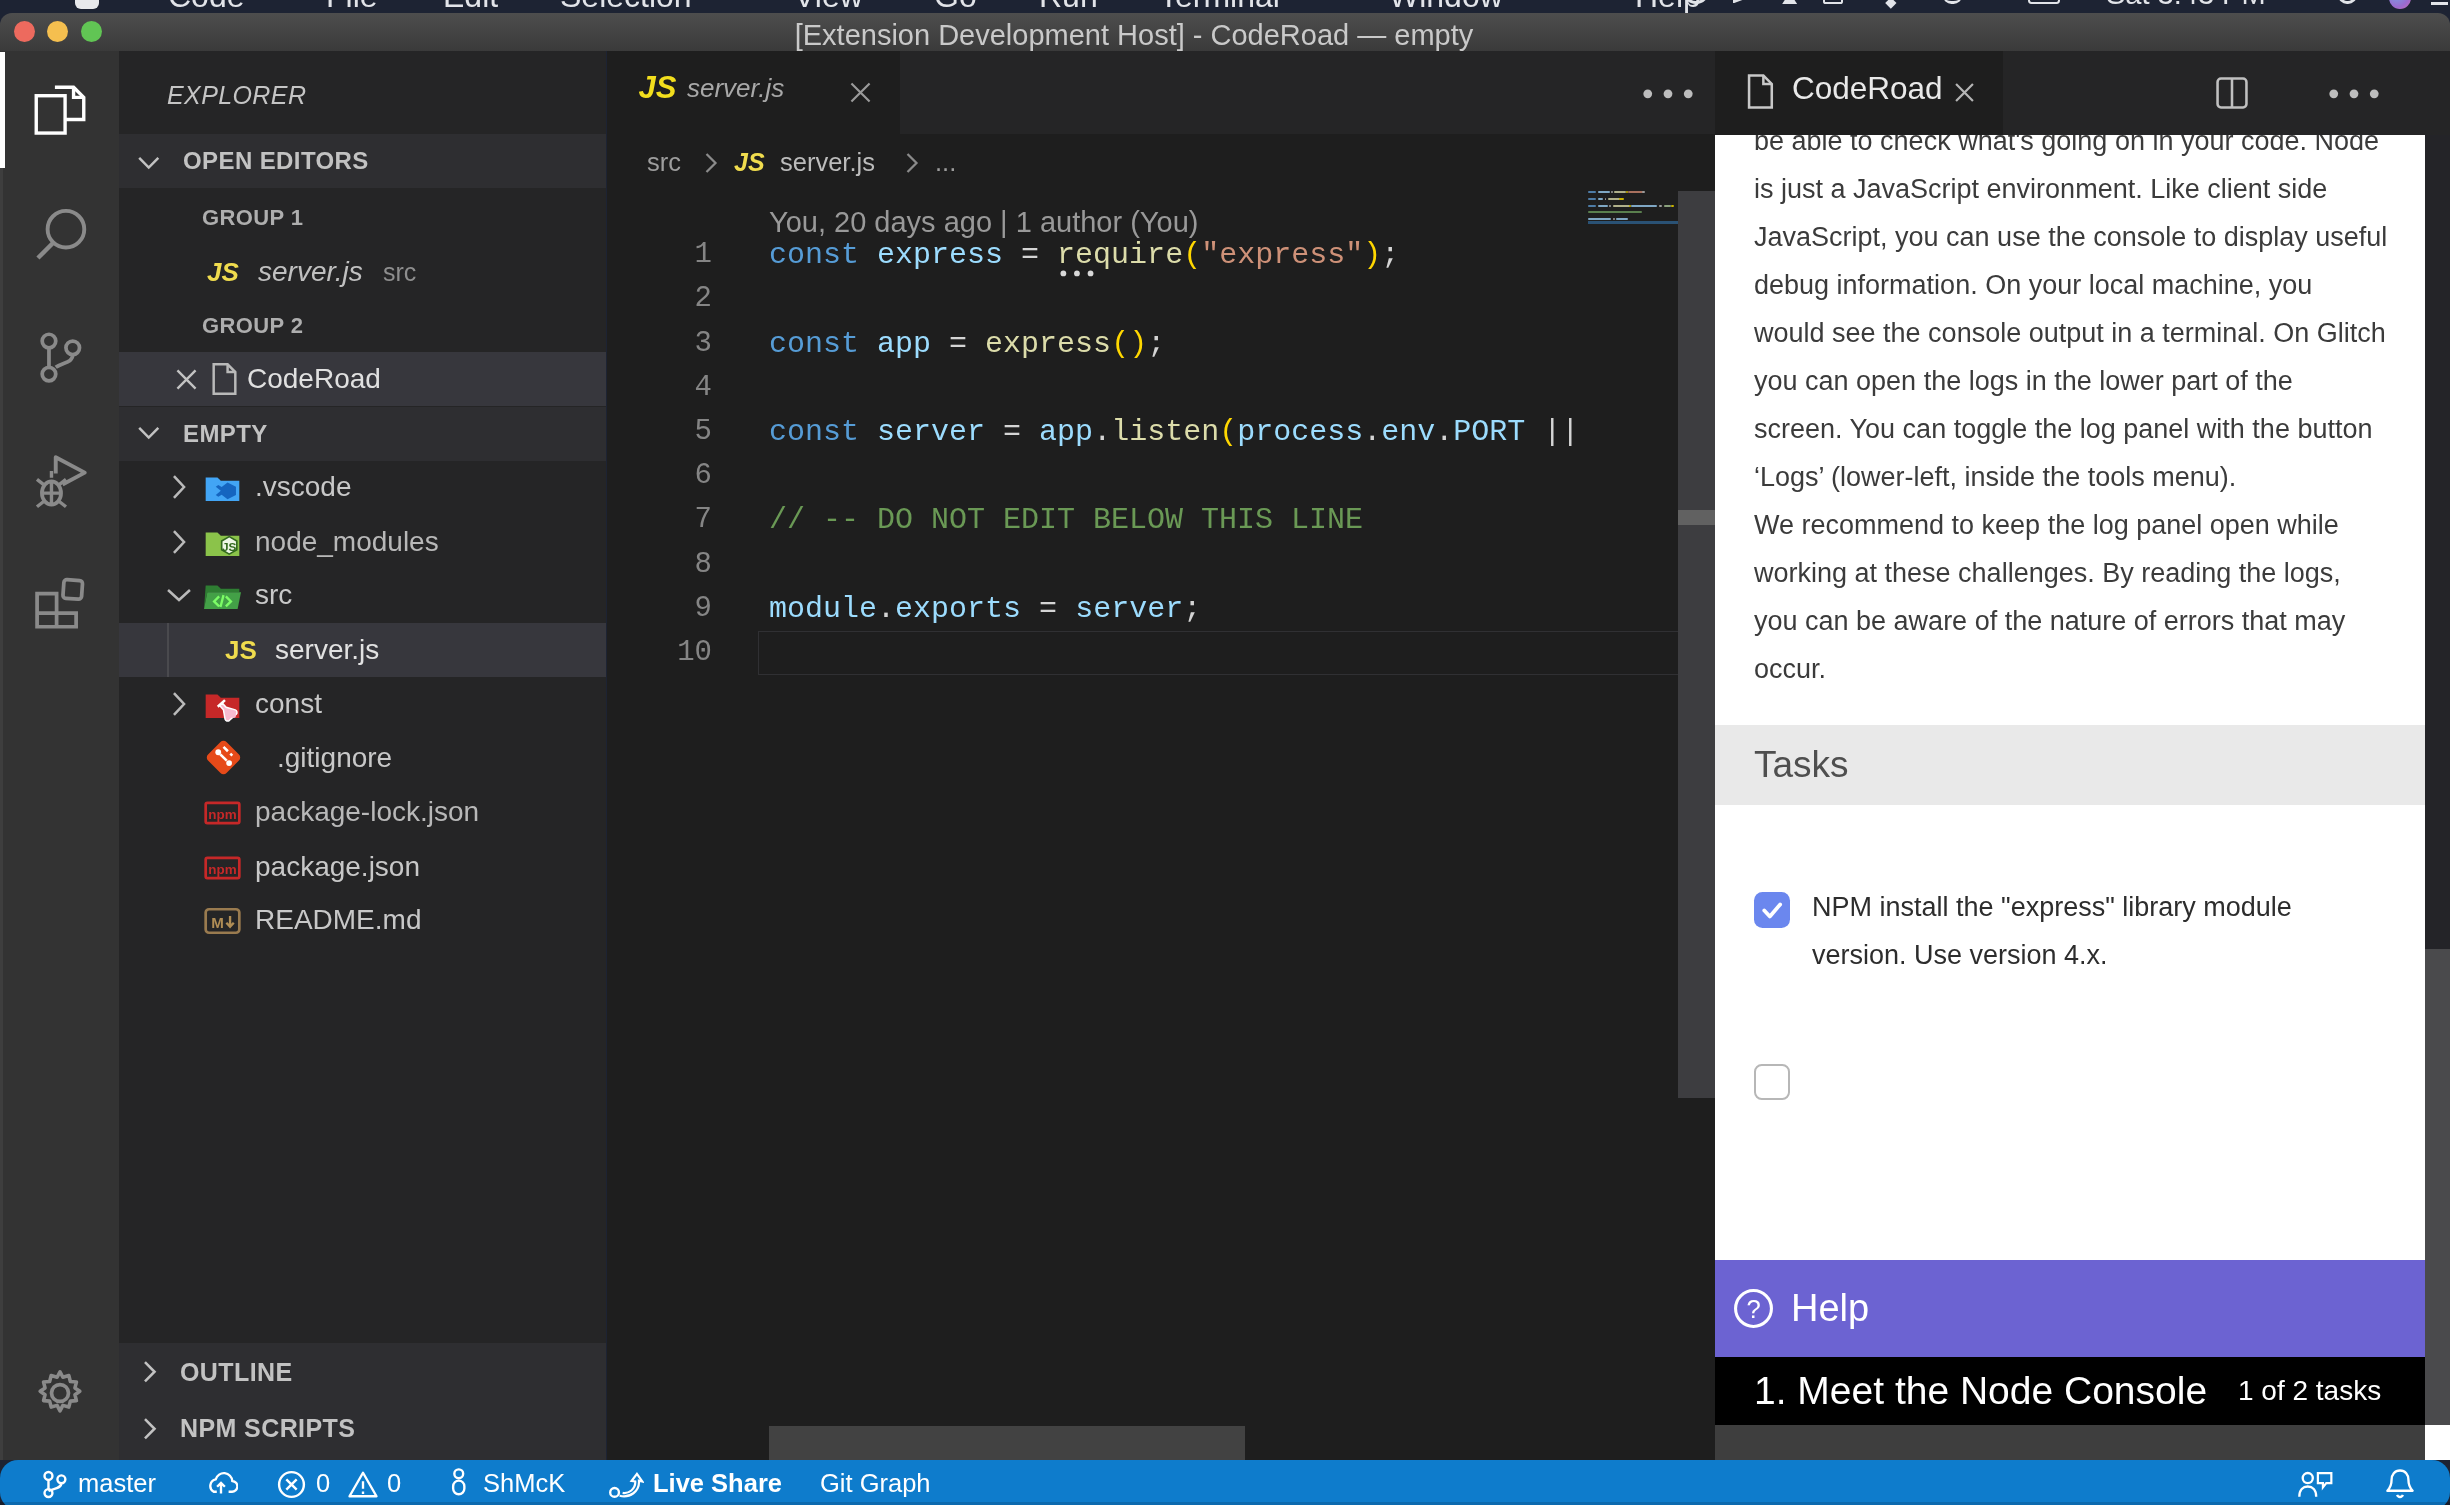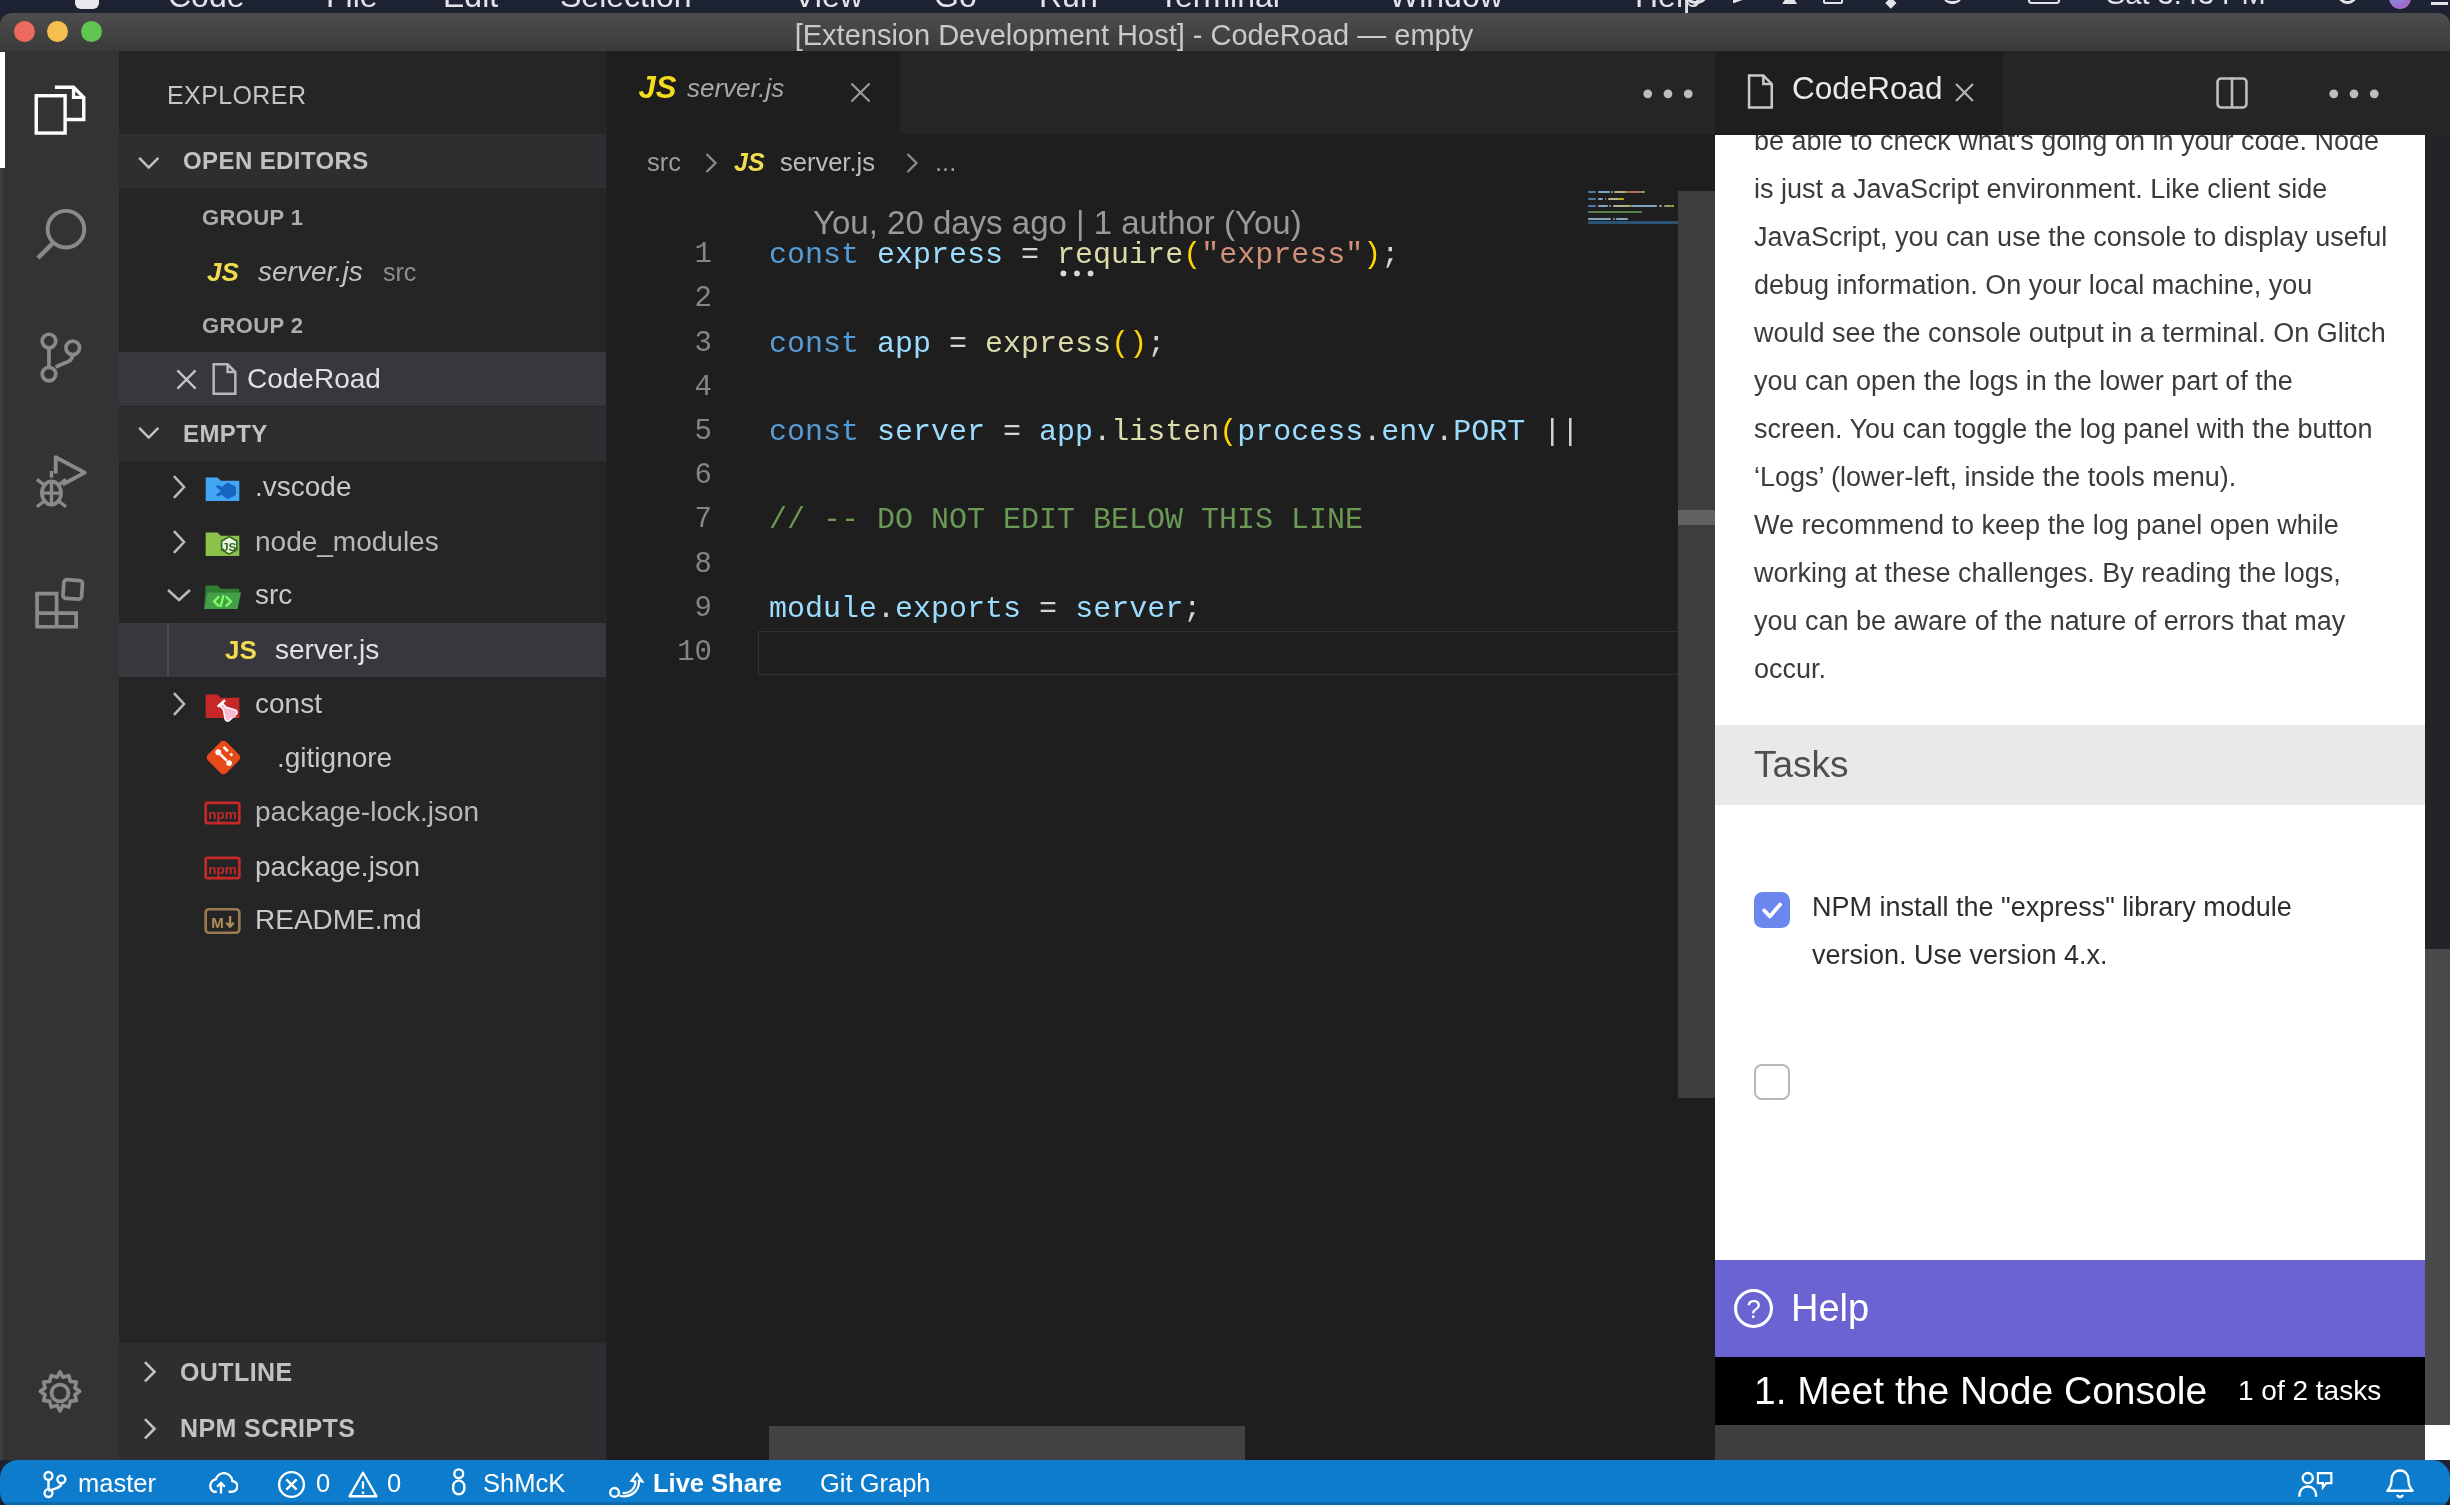--- a/index.html
+++ b/index.html
@@ -123,21 +123,21 @@
     <svg width="56" height="56" viewBox="0 0 33 33">
       <circle cx="16.5" cy="16.5" r="5" fill="none" stroke="#8a8a8a" stroke-width="2.2"></circle>
       <path d="M16.5 4 l1.7 3.2 3.5-1 .9 3.5 3.6.3-.9 3.5 2.9 2-2.9 2 .9 3.5-3.6.3-.9 3.5-3.5-1-1.7 3.2-1.7-3.2-3.5 1-.9-3.5-3.6-.3.9-3.5-2.9-2 2.9-2-.9-3.5 3.6-.3.9-3.5 3.5 1z" fill="none" stroke="#8a8a8a" stroke-width="2.1" stroke-linejoin="round"></path>
     </svg>
   </div>
 </div>
 <div class="abs" id="actstrip"></div>
   <div class="abs" style="left:0; top:168px; width:2.6px; height:1292px; background:#3e3e3e;"></div>
 
 <div class="abs" id="sidebar">
-  <div class="sb" style="top:30px; left:48px; font-size:25px; color:#c5c5c5; letter-spacing:0.4px;">EXPLORER</div>
+  <div class="sb" style="top:30px; left:48px; font-size:25px; color:#c5c5c5; letter-spacing:0.4px;font-style:italic;">EXPLORER</div>
   <div class="sb sechdr" style="top:83px; height:54px; background:#2e2e31;"></div>
   <div class="sb hdr" style="top:83px; height:54px; line-height:54px; left:64px;">OPEN EDITORS</div>
   <svg class="abs" style="left:17px; top:99px;" width="25.5" height="25.5" viewBox="0 0 16 16">
       <path d="M2 5 l6 6 6-6" fill="none" stroke="#c2c2c2" stroke-width="1.6"></path>
     </svg>
   <div class="sb grp" style="top:140px; height:54px; line-height:54px; left:83px;">GROUP 1</div>
   <div class="sb row" style="top:194px;">
       <span style="position:absolute; left:88px; color:#f0dc4e; font-weight:700; font-size:26px; font-style:italic;">JS</span>
       <span style="position:absolute; left:139px; font-style:italic; color:#c0c0c0;">server.js</span>
       <span style="position:absolute; left:264px; color:#8e8e8e; font-size:25px;">src</span>
@@ -276,21 +276,21 @@
         <path d="M5 2 l6 6 -6 6" fill="none" stroke="#8b8b8b" stroke-width="1.5"></path>
       </svg>
     <span style="position:absolute; left:127px; color:#f0dc4e; font-weight:700; font-size:25px; font-style:italic;">JS</span>
     <span style="position:absolute; left:173px; color:#bcbcbc;">server.js</span>
     <svg class="abs" style="left:293px; top:17px;" width="24" height="24" viewBox="0 0 16 16">
         <path d="M5 2 l6 6 -6 6" fill="none" stroke="#8b8b8b" stroke-width="1.5"></path>
       </svg>
     <span style="position:absolute; left:328px;">...</span>
   </div>
 
-  <div class="abs" style="left:162px; top:150px; height:43px; line-height:43px; font-size:33px; color:#999999;margin-left:44px;">You, 20 days ago | 1 author (You)</div>
+  <div class="abs" style="left:162px; top:150px; height:43px; line-height:43px; font-size:29px; color:#999999;">You, 20 days ago | 1 author (You)</div>
 
   <div class="lnum" style="top:182px;">1</div>
   <div class="lnum" style="top:226px;">2</div>
   <div class="lnum" style="top:271px;">3</div>
   <div class="lnum" style="top:315px;">4</div>
   <div class="lnum" style="top:359px;">5</div>
   <div class="lnum" style="top:403px;">6</div>
   <div class="lnum" style="top:447px;">7</div>
   <div class="lnum" style="top:492px;">8</div>
   <div class="lnum" style="top:536px;">9</div>

